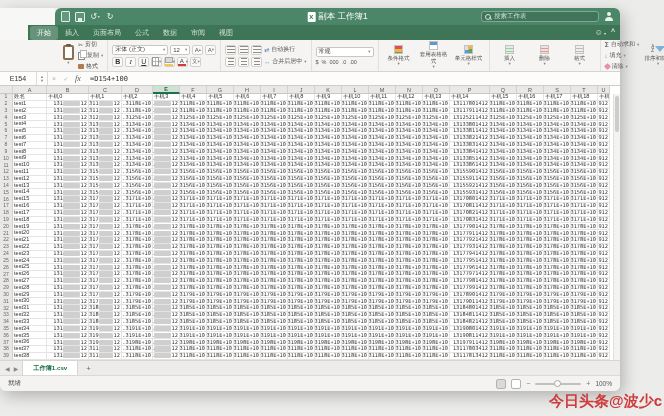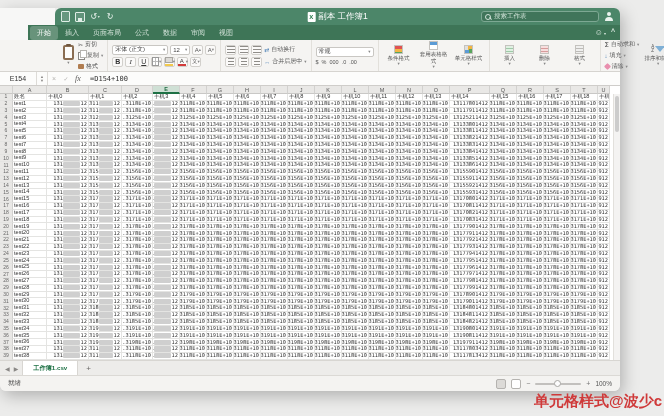--- a/index.html
+++ b/index.html
@@ -1359,14 +1359,14 @@
       <span class="vico page"></span>
       <span class="zminus">−</span>
       <span class="ztrack">
           <span class="zknob"></span>
         </span>
       <span class="zplus">+</span>
       <span class="zlabel">100%</span>
     </div>
   </div>
 
-  <div class="abs watermark">单元格样式@波少c</div>
+  <div class="abs watermark">今日头条@波少c</div>
 </div>
 
 </body></html>

